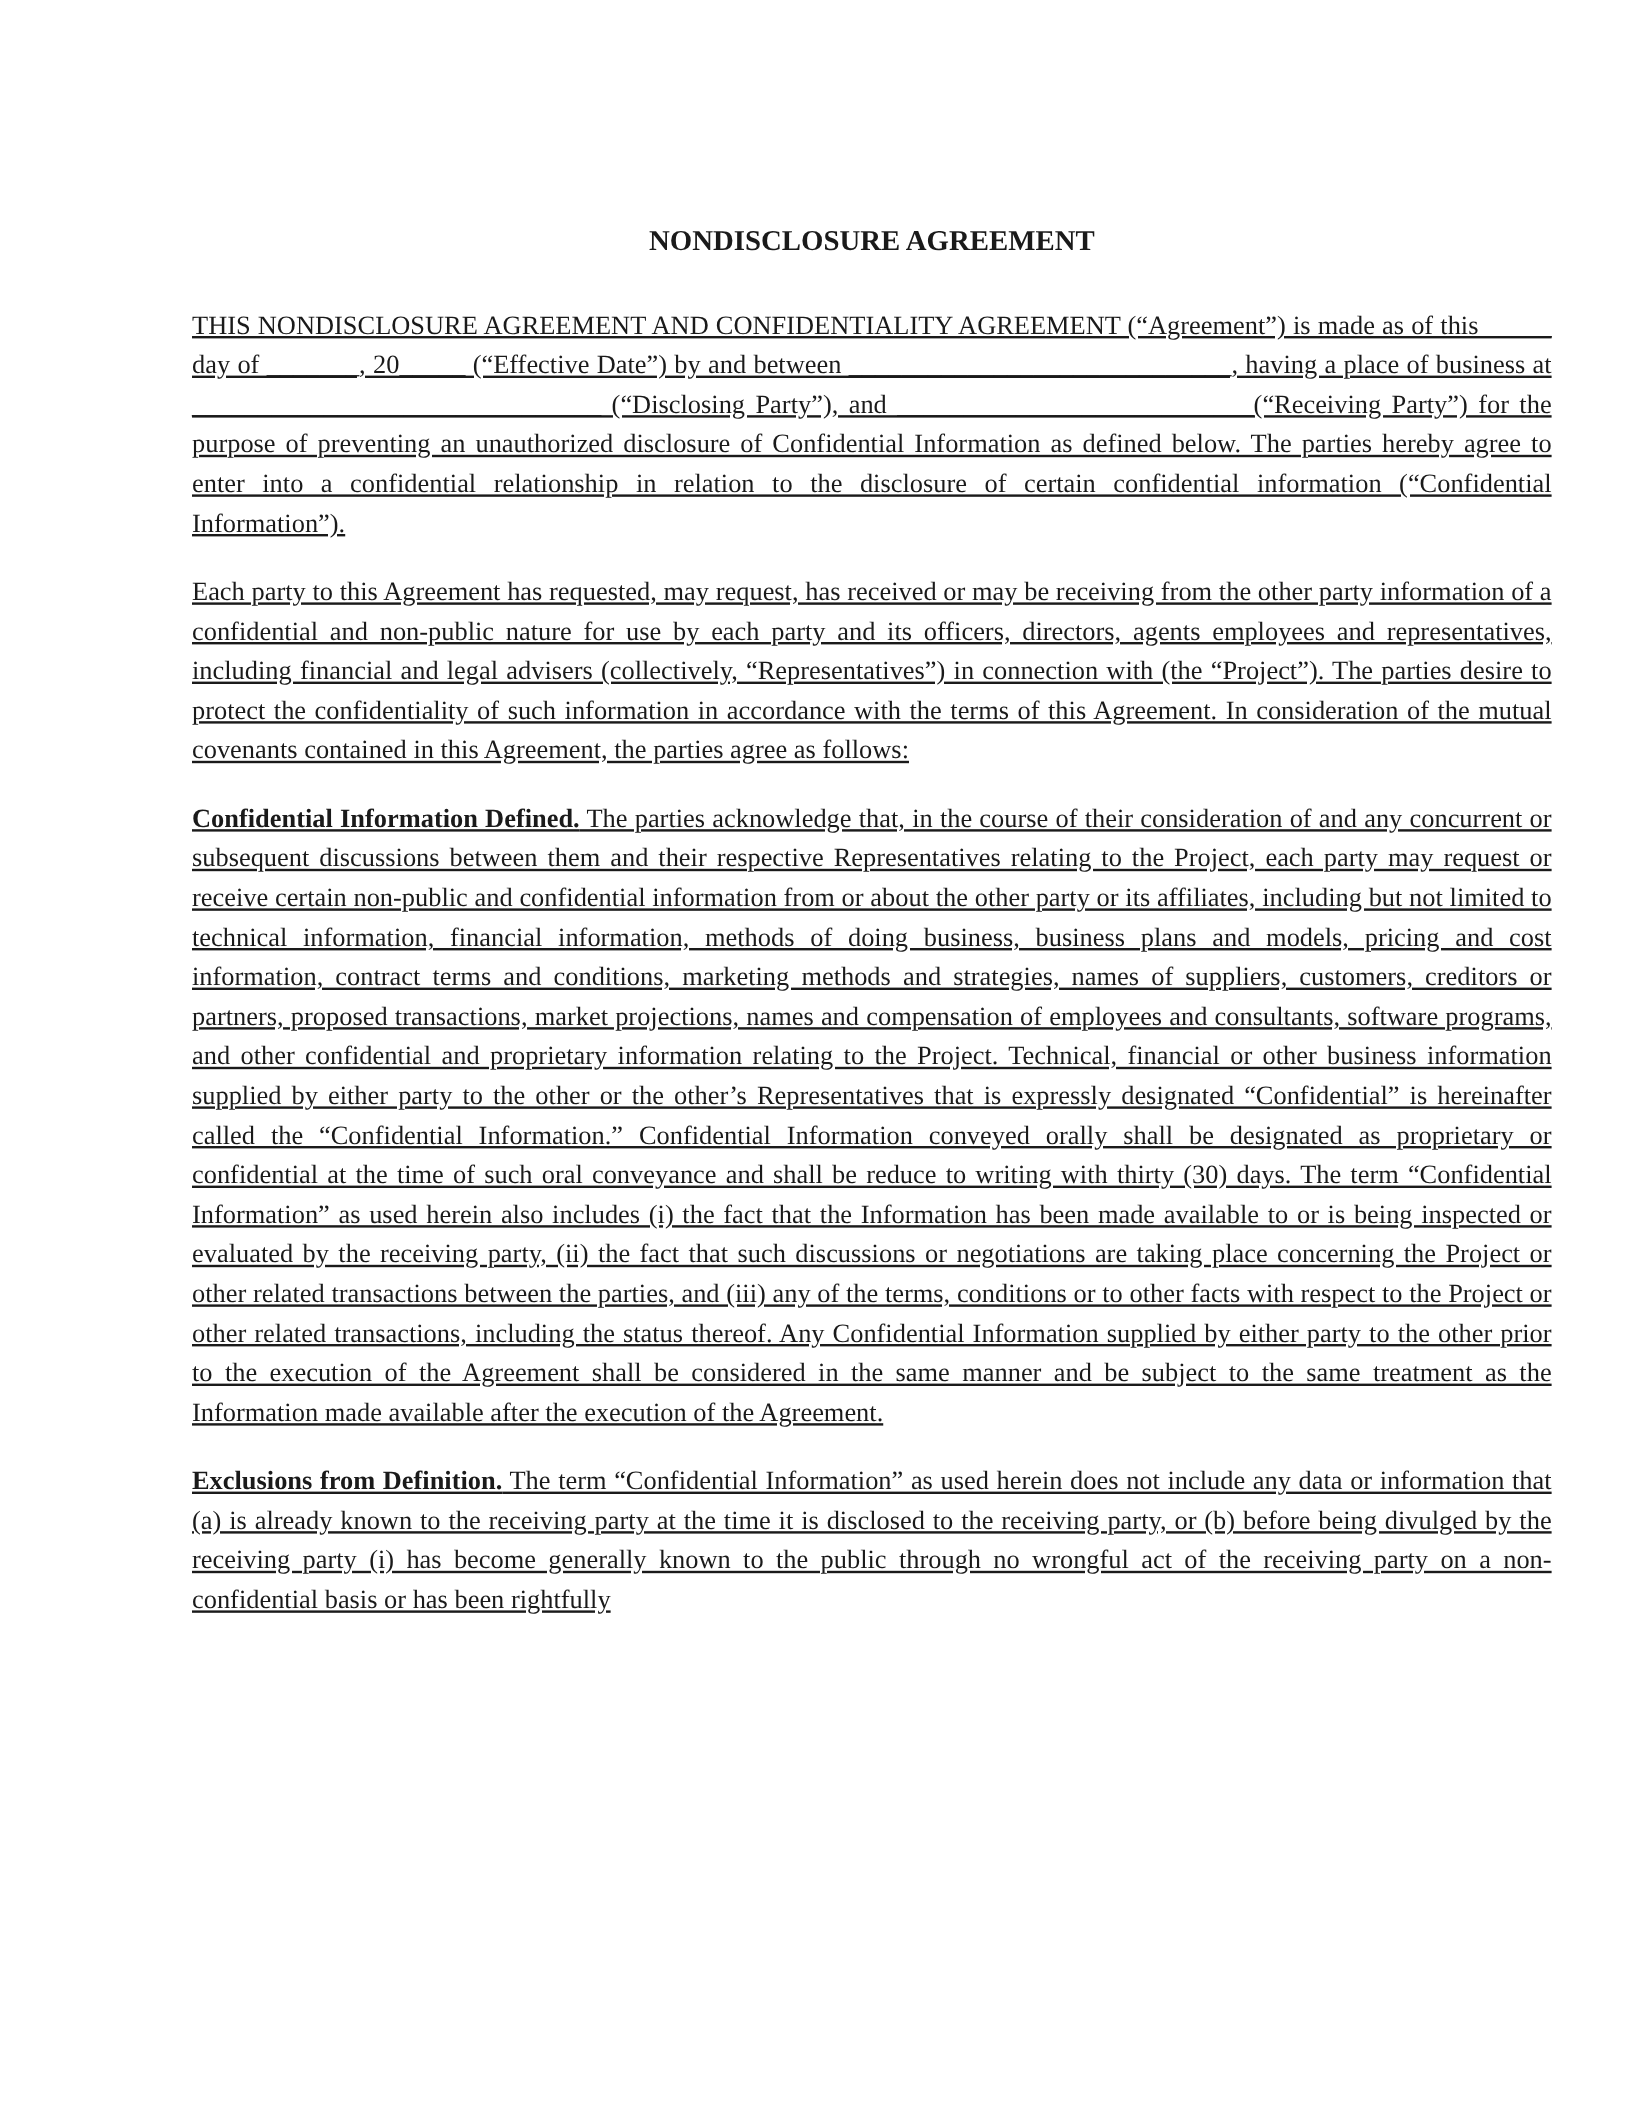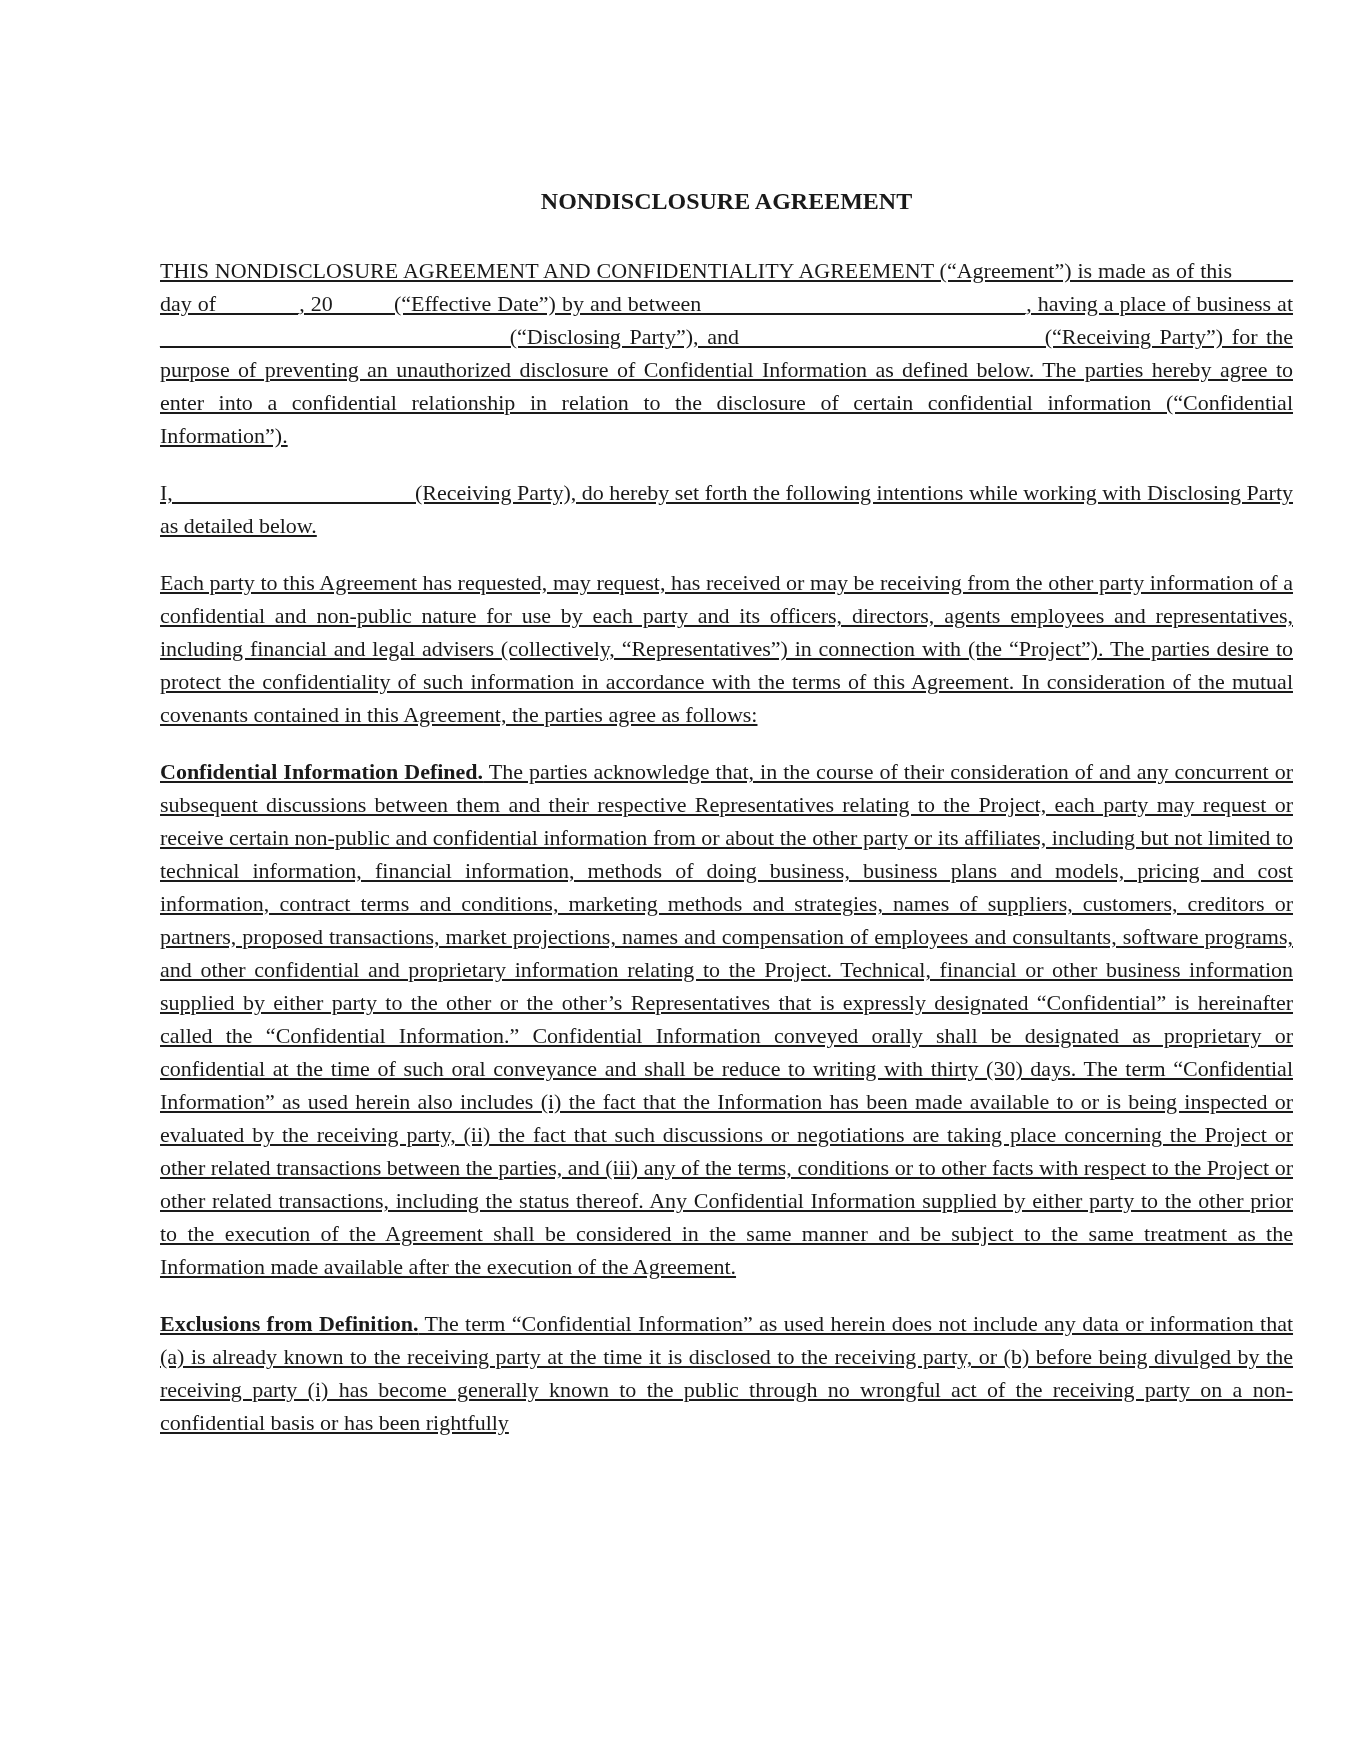--- a/index.html
+++ b/index.html
@@ -43,21 +43,20 @@
 </head>
 <body>
 
 <div class="page">
   <h1 class="doc-title">NONDISCLOSURE AGREEMENT</h1>
 
   <section class="doc-body">
 
       <p class="para"><span>THIS NONDISCLOSURE AGREEMENT AND CONFIDENTIALITY AGREEMENT (“Agreement”) is made as of this _____ day of _______, 20_____ (“Effective Date”) by and between _____________________________, having a place of business at _______________________________ (“Disclosing Party”), and ___________________________(“Receiving Party”) for the purpose of preventing an unauthorized disclosure of Confidential Information as defined below. The parties hereby agree to enter into a confidential relationship in relation to the disclosure of certain confidential information (“Confidential Information”).</span></p>
 
-      <p class="para"><span>I, _____________________ (Receiving Party), do hereby set forth the following intentions while working with Disclosing Party as detailed below.</span></p>
 
       <p class="para"><span>Each party to this Agreement has requested, may request, has received or may be receiving from the other party information of a confidential and non-public nature for use by each party and its officers, directors, agents employees and representatives, including financial and legal advisers (collectively, “Representatives”) in connection with (the “Project”). The parties desire to protect the confidentiality of such information in accordance with the terms of this Agreement. In consideration of the mutual covenants contained in this Agreement, the parties agree as follows:</span></p>
 
       <p class="para"><b class="lead">Confidential Information Defined.</b><span> The parties acknowledge that, in the course of their consideration of and any concurrent or subsequent discussions between them and their respective Representatives relating to the Project, each party may request or receive certain non-public and confidential information from or about the other party or its affiliates, including but not limited to technical information, financial information, methods of doing business, business plans and models, pricing and cost information, contract terms and conditions, marketing methods and strategies, names of suppliers, customers, creditors or partners, proposed transactions, market projections, names and compensation of employees and consultants, software programs, and other confidential and proprietary information relating to the Project. Technical, financial or other business information supplied by either party to the other or the other’s Representatives that is expressly designated “Confidential” is hereinafter called the “Confidential Information.” Confidential Information conveyed orally shall be designated as proprietary or confidential at the time of such oral conveyance and shall be reduce to writing with thirty (30) days. The term “Confidential Information” as used herein also includes (i) the fact that the Information has been made available to or is being inspected or evaluated by the receiving party, (ii) the fact that such discussions or negotiations are taking place concerning the Project or other related transactions between the parties, and (iii) any of the terms, conditions or to other facts with respect to the Project or other related transactions, including the status thereof. Any Confidential Information supplied by either party to the other prior to the execution of the Agreement shall be considered in the same manner and be subject to the same treatment as the Information made available after the execution of the Agreement.</span></p>
 
       <p class="para"><b class="lead">Exclusions from Definition.</b><span> The term “Confidential Information” as used herein does not include any data or information that (a) is already known to the receiving party at the time it is disclosed to the receiving party, or (b) before being divulged by the receiving party (i) has become generally known to the public through no wrongful act of the receiving party on a non-confidential basis or has been rightfully</span></p>
     </section>
 </div>
 
 </body></html>

